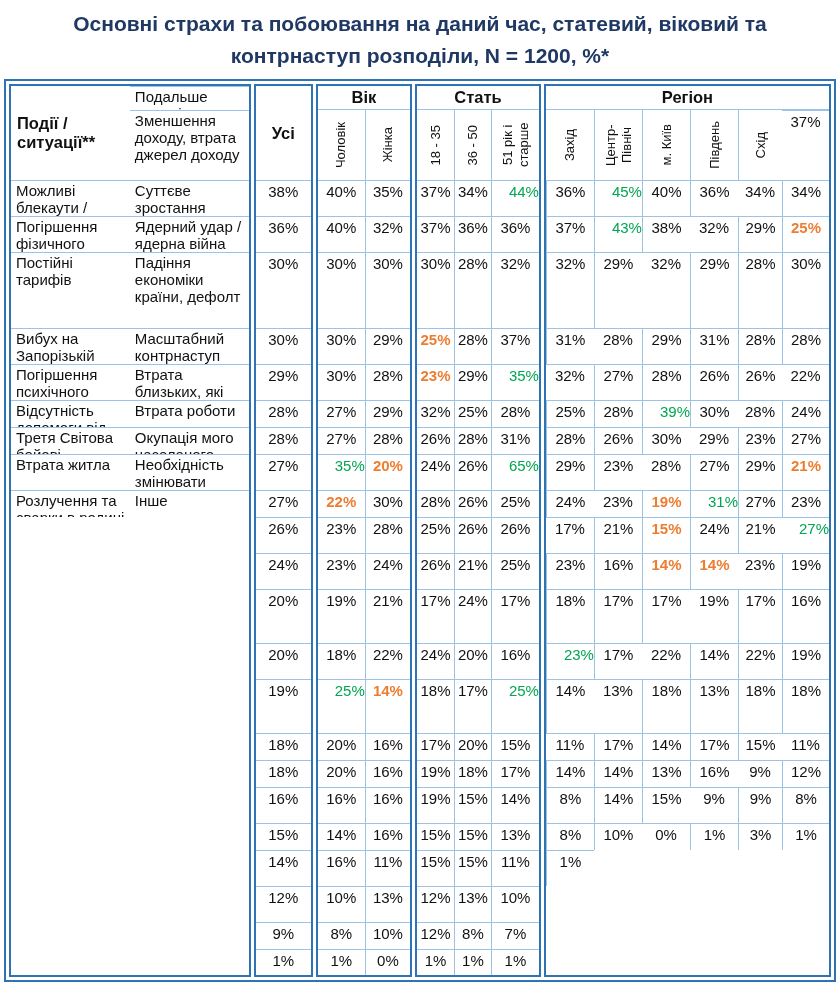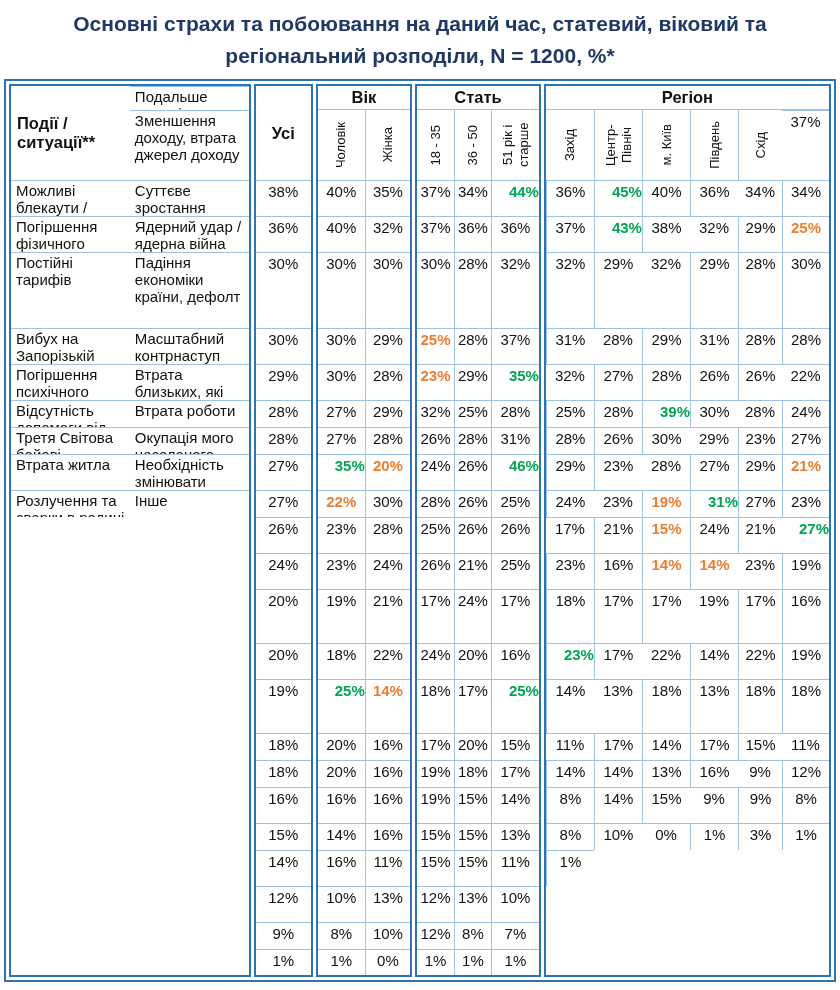--- a/index.html
+++ b/index.html
@@ -18,27 +18,27 @@
     display:grid;box-sizing:border-box;background:#fff;
   }
   .corner{grid-row:1/3;display:flex;align-items:center;padding:0 6px;font-weight:bold;font-size:16.5px;}
   .allhead{grid-row:1/3;display:flex;align-items:center;justify-content:center;font-weight:bold;font-size:16.5px;}
   .gtitle{grid-column:1/-1;display:flex;align-items:center;justify-content:center;font-weight:bold;font-size:16.5px;border-bottom:1px solid var(--light,#9cc2e5);}
   .vhead{display:flex;align-items:center;justify-content:center;overflow:hidden;}
   .vhead span{writing-mode:vertical-rl;transform:rotate(180deg);font-size:13px;line-height:1.2;max-height:66px;text-align:center;}
   .vsep{border-left:1px solid var(--light,#9cc2e5);}
   .lbl{border-top:1px solid var(--light,#9cc2e5);padding:1px 5px 0 5px;font-size:15px;line-height:17px;overflow:hidden;}
   .val{border-top:1px solid var(--light,#9cc2e5);display:flex;justify-content:center;align-items:flex-start;padding-top:2px;font-size:15px;}
-  .hi{color:var(--hi,#00a651);font-weight:bold;padding-left:17px;}
+  .hi{color:var(--hi,#00a651);font-weight:normal;padding-left:17px;}
   .lo{color:var(--lo,#ed7d31);font-weight:bold;}
 </style>
 </head>
 <body>
 
-<h1 class="title">Основні страхи та побоювання на даний час, статевий, віковий та регіональний розподіли, N = 1200, %*</h1>
+<h1 class="title">Основні страхи та побоювання на даний час, статевий, віковий та контрнаступ розподіли, N = 1200, %*</h1>
 
 <div class="table-wrap">
     <div class="block" style="width: 246px; grid-template-rows: 24px 70px 36px 36px 76px 36px 36px 27px 27px 36px 27px 36px 36px 54px 36px 54px 27px 27px 36px 27px 36px 36px 27px 26px; grid-template-columns: 1fr 1fr;">
       <div class="corner">Події / ситуації**</div>
       <div class="lbl">Подальше непомірне зростання цін</div>
       <div class="lbl">Зменшення доходу, втрата джерел доходу</div>
       <div class="lbl">Можливі блекаути / відсутність електропостачання (опалення) внаслідок обстрілів рф восени та взимку</div>
       <div class="lbl">Суттєве зростання комунальних тарифів</div>
       <div class="lbl">Погіршення фізичного здоров’я</div>
       <div class="lbl">Ядерний удар / ядерна війна</div>
@@ -162,21 +162,21 @@
       <div class="val vsep">29%</div>
       <div class="val vsep hi">35%</div>
       <div class="val">32%</div>
       <div class="val vsep">25%</div>
       <div class="val vsep">28%</div>
       <div class="val">26%</div>
       <div class="val vsep">28%</div>
       <div class="val vsep">31%</div>
       <div class="val">24%</div>
       <div class="val vsep">26%</div>
-      <div class="val vsep hi">46%</div>
+      <div class="val vsep hi">65%</div>
       <div class="val">28%</div>
       <div class="val vsep">26%</div>
       <div class="val vsep">25%</div>
       <div class="val">25%</div>
       <div class="val vsep">26%</div>
       <div class="val vsep">26%</div>
       <div class="val">26%</div>
       <div class="val vsep">21%</div>
       <div class="val vsep">25%</div>
       <div class="val">17%</div>

